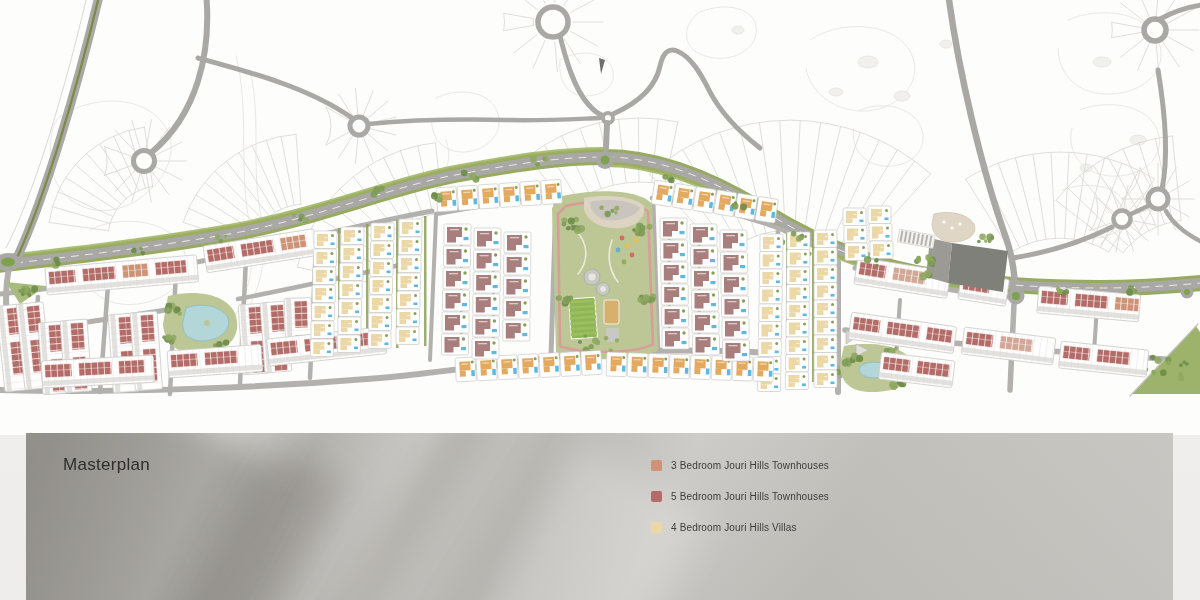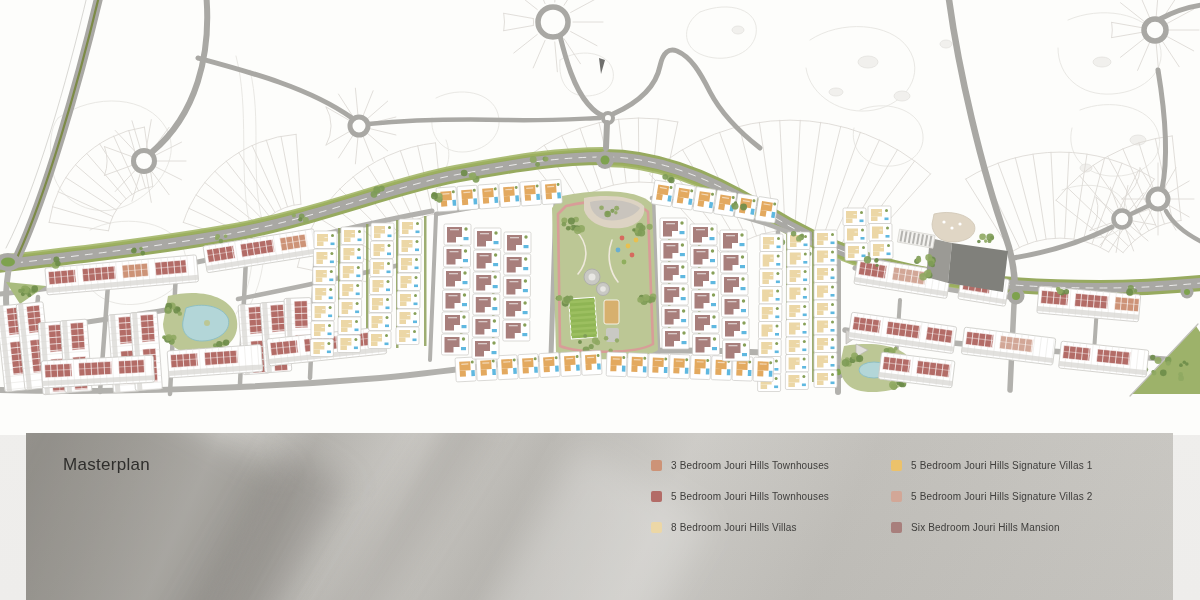--- a/index.html
+++ b/index.html
@@ -2053,32 +2053,18 @@
         <div class="legend-item">
           <span class="swatch" style="background: rgb(205, 147, 119);"></span>
           <span class="legend-label">3 Bedroom Jouri Hills Townhouses</span>
         </div>
         <div class="legend-item">
           <span class="swatch" style="background: rgb(179, 108, 103);"></span>
           <span class="legend-label">5 Bedroom Jouri Hills Townhouses</span>
         </div>
         <div class="legend-item">
           <span class="swatch" style="background: rgb(236, 215, 166);"></span>
-          <span class="legend-label">8 Bedroom Jouri Hills Villas</span>
-        </div>
-      </div>
-      <div class="legend-col">
-        <div class="legend-item">
-          <span class="swatch" style="background: rgb(236, 194, 107);"></span>
-          <span class="legend-label">5 Bedroom Jouri Hills Signature Villas 1</span>
-        </div>
-        <div class="legend-item">
-          <span class="swatch" style="background: rgb(210, 167, 151);"></span>
-          <span class="legend-label">5 Bedroom Jouri Hills Signature Villas 2</span>
-        </div>
-        <div class="legend-item">
-          <span class="swatch" style="background: rgb(168, 127, 124);"></span>
-          <span class="legend-label">Six Bedroom Jouri Hills Mansion</span>
+          <span class="legend-label">4 Bedroom Jouri Hills Villas</span>
         </div>
       </div>
     </div>
   </div>
 </div>
 
 </body></html>

